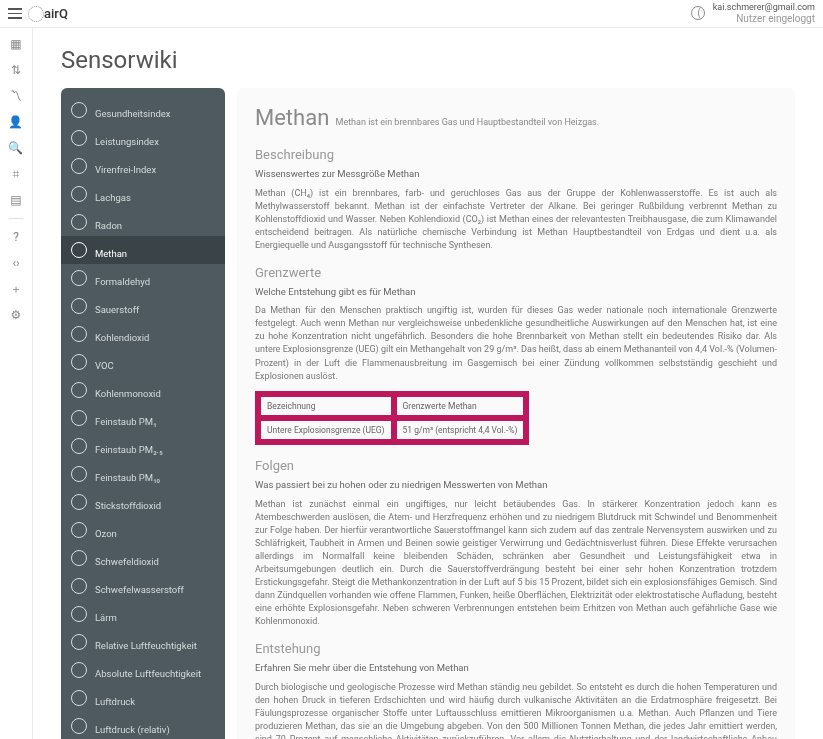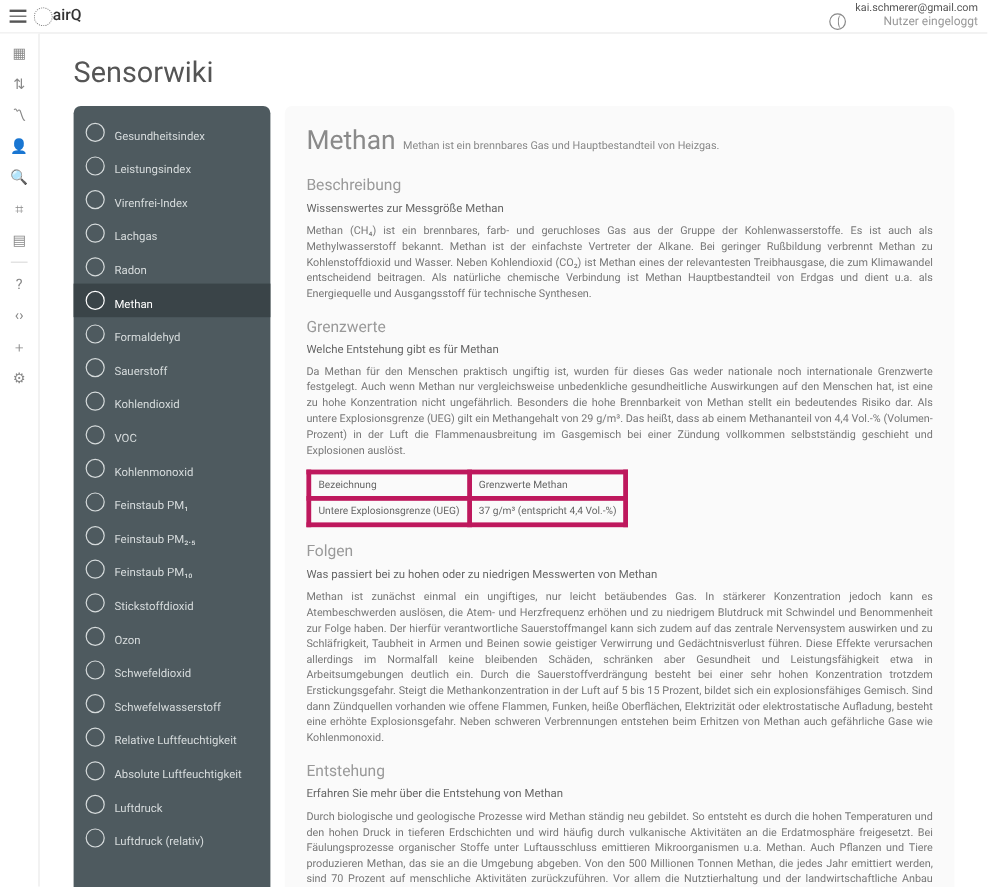--- a/index.html
+++ b/index.html
@@ -2,21 +2,21 @@
 <html><head>
 <meta charset="utf-8">
 <style>
 *{box-sizing:border-box;margin:0;padding:0;font-family:-apple-system,BlinkMacSystemFont,"Segoe UI",Roboto,sans-serif}
 body{background:#fff;width:823px;height:739px;overflow:hidden;position:relative}
 .topbar{height:28px;display:flex;align-items:center;padding:0 8px;border-bottom:1px solid #eaeaea}
 .hamburger{width:14px;height:14px;display:flex;flex-direction:column;justify-content:space-around;cursor:pointer}
 .hamburger span{height:1.5px;background:#555;width:100%}
 .logo{margin-left:6px;display:flex;align-items:center;gap:0;font-size:13px;color:#333;font-weight:500}
 .logo-dots{width:16px;height:16px;border-radius:50%;border:1px dotted #888;position:relative}
-.topright{margin-left:auto;display:flex;align-items:flex-end;gap:8px;font-size:9px;color:#555;text-align:right}
+.topright{margin-left:auto;display:flex;align-items:center;gap:8px;font-size:9px;color:#555;text-align:right}
 .globe{width:14px;height:14px;border:1px solid #888;border-radius:50%;position:relative}
 .globe:before{content:"";position:absolute;top:0;left:50%;width:50%;height:100%;border-left:1px solid #888;border-radius:50%}
 .userblock{line-height:1.2}
 .userblock .sub{font-size:10px;color:#999}
 .layout{display:flex;height:calc(100% - 28px)}
 .leftnav{width:33px;background:#fff;border-right:1px solid #eaeaea;display:flex;flex-direction:column;align-items:center;padding-top:6px;gap:6px}
 .leftnav .nicon{width:20px;height:20px;display:flex;align-items:center;justify-content:center;color:#888;font-size:12px;cursor:pointer;border-radius:3px}
 .leftnav .sep{width:14px;height:1px;background:#ddd;margin:2px 0}
 .main{flex:1;padding:18px 28px;overflow:auto}
 .pagetitle{font-size:24px;color:#555;font-weight:400;margin-bottom:14px}
@@ -25,21 +25,21 @@
 .sensorlist .item{display:flex;align-items:flex-end;gap:8px;padding:6px 10px;color:#d6dbdc;font-size:9.5px;cursor:pointer;line-height:1}
 .sensorlist .item.active{background:#3a4448;color:#fff}
 .sensorlist .item .sicon{width:16px;height:16px;border:1.2px solid currentColor;border-radius:50%;flex-shrink:0;display:flex;align-items:center;justify-content:center;font-size:8px}
 .article{flex:1;background:#fafafa;border-radius:6px;padding:14px 18px;font-size:9px;color:#777;line-height:1.45}
 .article h1{font-size:22px;color:#8a8a8a;font-weight:400;display:inline}
 .article .tagline{font-size:9px;color:#888;margin-left:4px}
 .article h2{font-size:13px;color:#999;font-weight:400;margin-top:12px;margin-bottom:2px}
 .article .sub{font-size:9.5px;color:#666;margin-bottom:6px}
 .article p{margin-bottom:8px;text-align:justify}
 .article table{border-collapse:collapse;margin:6px 0;font-size:8.5px;color:#666}
-.article td{border:4px solid #be185d;padding:3px 6px}
+.article td{border:6px solid #be185d;padding:3px 6px}
 </style>
 </head>
 <body>
 
 <div class="topbar">
   <div class="hamburger">
       <span></span>
       <span></span>
       <span></span>
     </div>
@@ -143,20 +143,24 @@
           <div class="item">
             <div class="sicon"></div>
             <span>Schwefeldioxid</span>
           </div>
           <div class="item">
             <div class="sicon"></div>
             <span>Schwefelwasserstoff</span>
           </div>
           <div class="item">
             <div class="sicon"></div>
+            <span>Lärm</span>
+          </div>
+          <div class="item">
+            <div class="sicon"></div>
             <span>Relative Luftfeuchtigkeit</span>
           </div>
           <div class="item">
             <div class="sicon"></div>
             <span>Absolute Luftfeuchtigkeit</span>
           </div>
           <div class="item">
             <div class="sicon"></div>
             <span>Luftdruck</span>
           </div>
@@ -178,21 +182,21 @@
         <div class="sub">Welche Entstehung gibt es für Methan</div>
         <p>Da Methan für den Menschen praktisch ungiftig ist, wurden für dieses Gas weder nationale noch internationale Grenzwerte festgelegt. Auch wenn Methan nur vergleichsweise unbedenkliche gesundheitliche Auswirkungen auf den Menschen hat, ist eine zu hohe Konzentration nicht ungefährlich. Besonders die hohe Brennbarkeit von Methan stellt ein bedeutendes Risiko dar. Als untere Explosionsgrenze (UEG) gilt ein Methangehalt von 29 g/m³. Das heißt, dass ab einem Methananteil von 4,4 Vol.-% (Volumen-Prozent) in der Luft die Flammenausbreitung im Gasgemisch bei einer Zündung vollkommen selbstständig geschieht und Explosionen auslöst.</p>
         <table>
           <tbody>
               <tr>
                 <td>Bezeichnung</td>
                 <td>Grenzwerte Methan</td>
               </tr>
           <tr>
                 <td>Untere Explosionsgrenze (UEG)</td>
-                <td>37 g/m³ (entspricht 4,4 Vol.-%)</td>
+                <td>51 g/m³ (entspricht 4,4 Vol.-%)</td>
               </tr>
         </tbody>
           </table>
 
         <h2>Folgen</h2>
         <div class="sub">Was passiert bei zu hohen oder zu niedrigen Messwerten von Methan</div>
         <p>Methan ist zunächst einmal ein ungiftiges, nur leicht betäubendes Gas. In stärkerer Konzentration jedoch kann es Atembeschwerden auslösen, die Atem- und Herzfrequenz erhöhen und zu niedrigem Blutdruck mit Schwindel und Benommenheit zur Folge haben. Der hierfür verantwortliche Sauerstoffmangel kann sich zudem auf das zentrale Nervensystem auswirken und zu Schläfrigkeit, Taubheit in Armen und Beinen sowie geistiger Verwirrung und Gedächtnisverlust führen. Diese Effekte verursachen allerdings im Normalfall keine bleibenden Schäden, schränken aber Gesundheit und Leistungsfähigkeit etwa in Arbeitsumgebungen deutlich ein. Durch die Sauerstoffverdrängung besteht bei einer sehr hohen Konzentration trotzdem Erstickungsgefahr. Steigt die Methankonzentration in der Luft auf 5 bis 15 Prozent, bildet sich ein explosionsfähiges Gemisch. Sind dann Zündquellen vorhanden wie offene Flammen, Funken, heiße Oberflächen, Elektrizität oder elektrostatische Aufladung, besteht eine erhöhte Explosionsgefahr. Neben schweren Verbrennungen entstehen beim Erhitzen von Methan auch gefährliche Gase wie Kohlenmonoxid.</p>
 
         <h2>Entstehung</h2>
         <div class="sub">Erfahren Sie mehr über die Entstehung von Methan</div>

